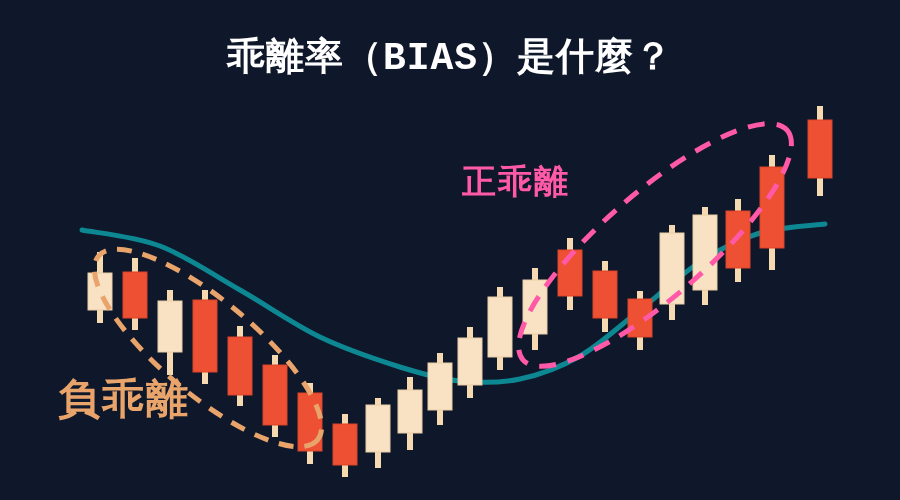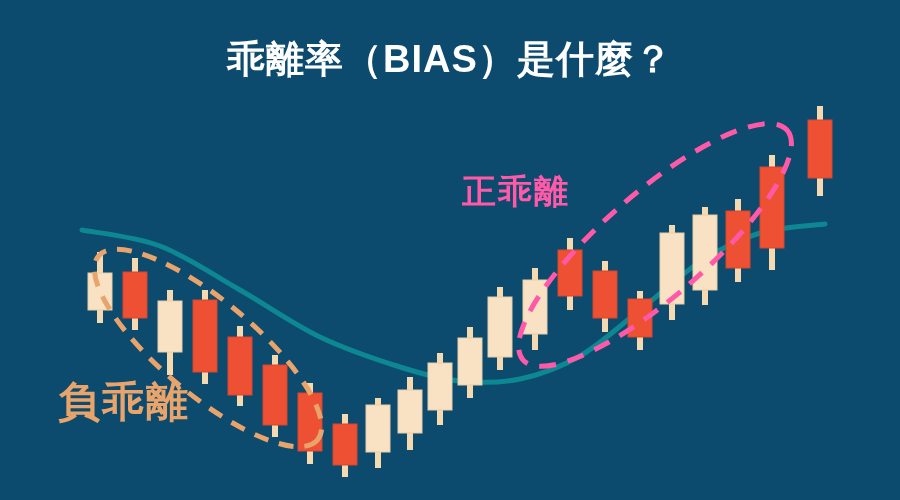--- a/index.html
+++ b/index.html
@@ -4,23 +4,23 @@
 <style>
   html, body {
     margin: 0;
     padding: 0;
     background: #043a3c;
   }
   #stage {
     position: relative;
     width: 900px;
     height: 500px;
-    background: #0c4a6e;
+    background: #0f172a;
     overflow: hidden;
-    font-family: Liberation Sans, sans-serif;
+    font-family: Liberation Mono, monospace;
   }
   #chart-svg {
     position: absolute;
     left: 0;
     top: 0;
     width: 900px;
     height: 500px;
     display: block;
   }
   .title-text {
@@ -32,21 +32,21 @@
     color: #ffffff;
     font-size: 38px;
     font-weight: bold;
     letter-spacing: 1px;
     line-height: 46px;
     white-space: nowrap;
   }
   .label-pos {
     position: absolute;
     left: 462px;
-    top: 171px;
+    top: 164px;
     color: #ff59a8;
     font-size: 34px;
     font-weight: bold;
     letter-spacing: 2px;
     line-height: 40px;
     white-space: nowrap;
   }
   .label-neg {
     position: absolute;
     left: 58px;

